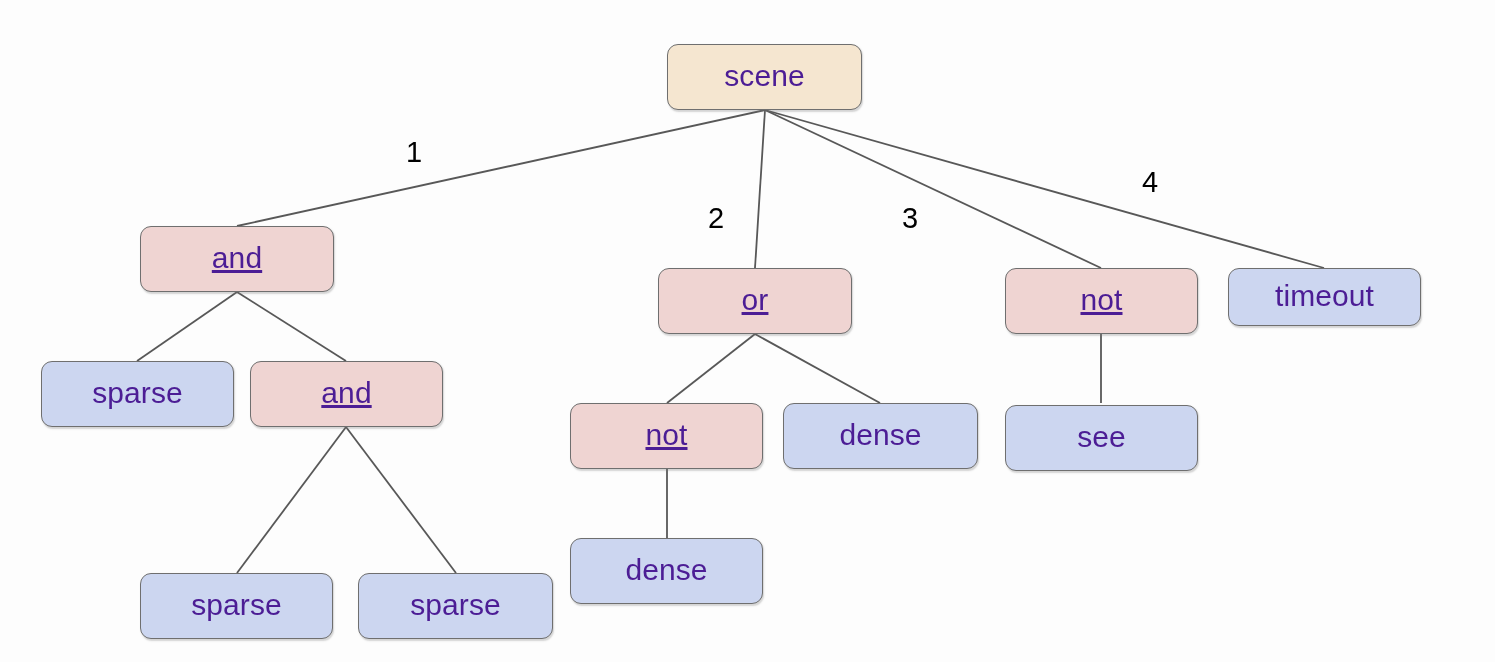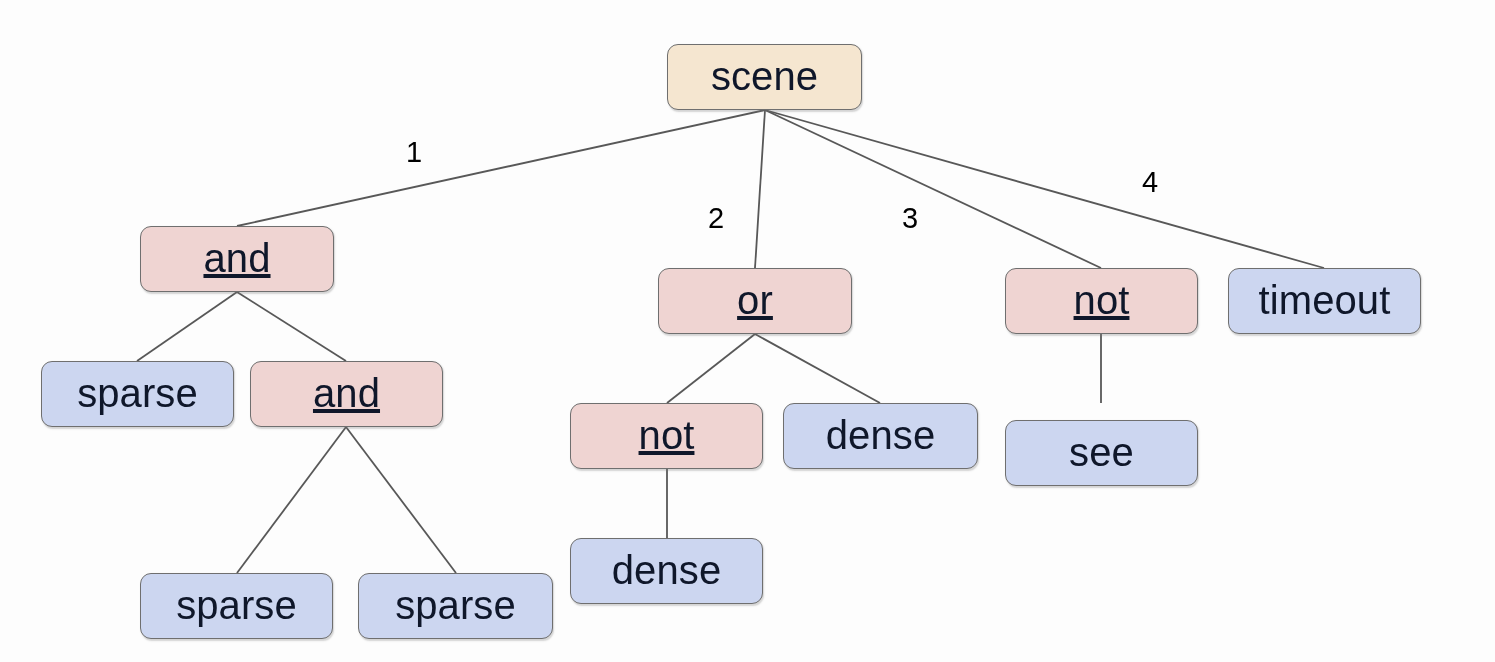--- a/index.html
+++ b/index.html
@@ -28,23 +28,23 @@
   }
   .node {
     position: absolute;
     box-sizing: border-box;
     border: 1.6px solid #6f6f6f;
     border-radius: 11px;
     display: flex;
     align-items: center;
     justify-content: center;
     font-family: "Liberation Sans", sans-serif;
-    font-size: 40px;
+    font-size: 30px;
     line-height: 1;
-    color: #0f172a;
+    color: #4c1d95;
     letter-spacing: 0.1px;
     box-shadow: 1px 1.5px 1.5px rgba(120,120,120,0.30);
     text-align: right;
   }
   .node-label {
     white-space: nowrap;
     transform: translateY(-1px);
   }
   .fill-cream  { background: #f5e6d0; }
   .fill-pink   { background: #efd4d2; text-decoration: underline; }
@@ -86,36 +86,36 @@
       </div>
       <div class="node fill-pink" style="left: 140px; top: 226px; width: 194px; height: 66px; background: rgb(239, 212, 210);">
         <span class="node-label">and</span>
       </div>
       <div class="node fill-pink" style="left: 658px; top: 268px; width: 194px; height: 66px; background: rgb(239, 212, 210);">
         <span class="node-label">or</span>
       </div>
       <div class="node fill-pink" style="left: 1005px; top: 268px; width: 193px; height: 66px; background: rgb(239, 212, 210);">
         <span class="node-label">not</span>
       </div>
-      <div class="node fill-blue" style="left: 1228px; top: 268px; width: 193px; height: 66px; background: rgb(204, 214, 240);">
+      <div class="node fill-blue" style="left: 1228px; top: 268px; width: 193px; height: 58px; background: rgb(204, 214, 240);">
         <span class="node-label">timeout</span>
       </div>
       <div class="node fill-blue" style="left: 41px; top: 361px; width: 193px; height: 66px; background: rgb(204, 214, 240);">
         <span class="node-label">sparse</span>
       </div>
       <div class="node fill-pink" style="left: 250px; top: 361px; width: 193px; height: 66px; background: rgb(239, 212, 210);">
         <span class="node-label">and</span>
       </div>
       <div class="node fill-pink" style="left: 570px; top: 403px; width: 193px; height: 66px; background: rgb(239, 212, 210);">
         <span class="node-label">not</span>
       </div>
       <div class="node fill-blue" style="left: 783px; top: 403px; width: 195px; height: 66px; background: rgb(204, 214, 240);">
         <span class="node-label">dense</span>
       </div>
-      <div class="node fill-blue" style="left: 1005px; top: 420px; width: 193px; height: 66px; background: rgb(204, 214, 240);">
+      <div class="node fill-blue" style="left: 1005px; top: 405px; width: 193px; height: 66px; background: rgb(204, 214, 240);">
         <span class="node-label">see</span>
       </div>
       <div class="node fill-blue" style="left: 570px; top: 538px; width: 193px; height: 66px; background: rgb(204, 214, 240);">
         <span class="node-label">dense</span>
       </div>
       <div class="node fill-blue" style="left: 140px; top: 573px; width: 193px; height: 66px; background: rgb(204, 214, 240);">
         <span class="node-label">sparse</span>
       </div>
       <div class="node fill-blue" style="left: 358px; top: 573px; width: 195px; height: 66px; background: rgb(204, 214, 240);">
         <span class="node-label">sparse</span>

